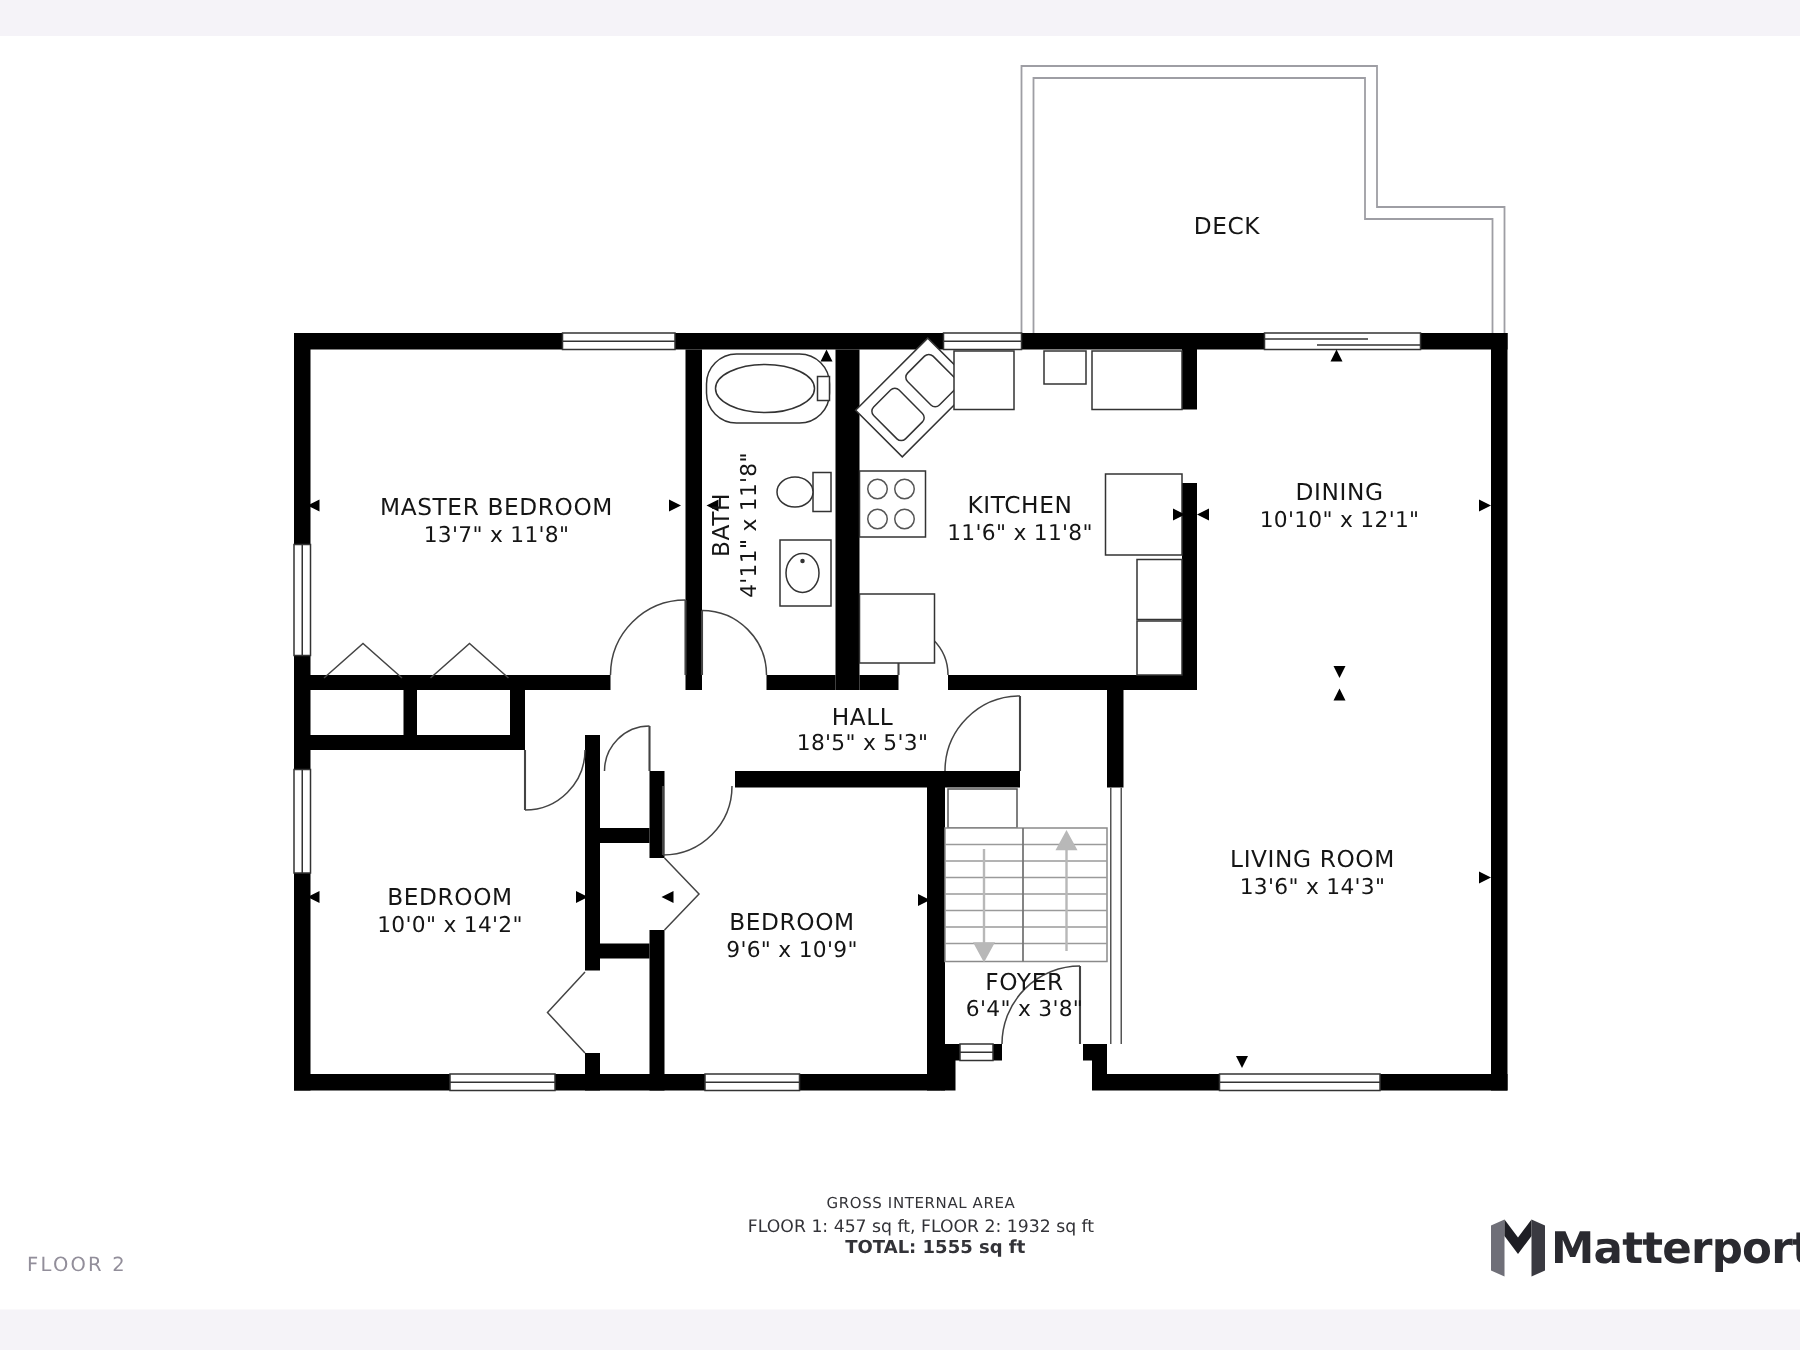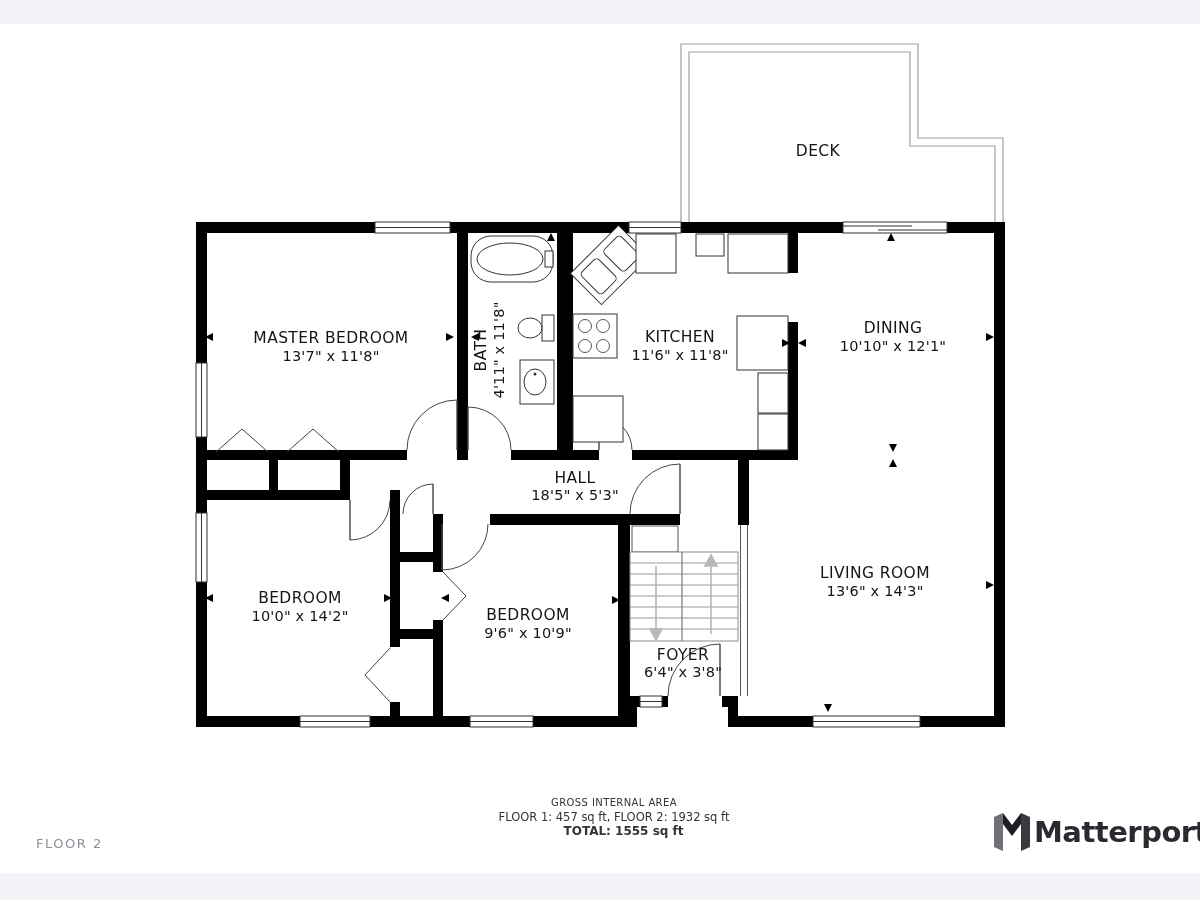--- a/index.html
+++ b/index.html
@@ -1,21 +1,21 @@
 <!DOCTYPE html>
 <html><head>
 <meta charset="utf-8">
 <style>
   html,body{margin:0;padding:0;background:#ffffff;}
   body{font-family:"DejaVu Sans","Liberation Sans",sans-serif;}
   .stage{position:relative;width:1200px;height:900px;background:#ffffff;overflow:hidden;padding-left:28px;}
   .strip{position:absolute;left:0;width:100%;background:#f5f3f8;}
   .strip-top{top:0;height:24px;}
   .strip-bottom{bottom:0;height:27px;}
-  .floor-label{position:absolute;left:36px;top:836px;font-size:13px;color:#928e9a;letter-spacing:1.5px;}
+  .floor-label{position:absolute;left:18px;top:836px;font-size:13px;color:#928e9a;letter-spacing:1.5px;}
   .footer{position:absolute;left:0;top:796px;width:100%;text-align:center;color:#333338;}
   .footer .l1{font-size:10px;letter-spacing:.4px;line-height:14px;}
   .footer .l2{font-size:11.5px;line-height:14px;}
   .footer .l3{font-size:12px;font-weight:bold;line-height:15px;margin-left:19px;}
   .footer .l4{font-size:10px;color:#bdbac3;letter-spacing:.4px;line-height:16px;margin-top:1px;}
   .brand{position:absolute;right:20px;top:810px;display:flex;align-items:center;gap:0;}
   .brand-text{font-size:29px;font-weight:bold;color:#2a2a30;letter-spacing:-0.5px;}
   svg.plan{position:absolute;left:0;top:0;}
   svg text{font-family:"DejaVu Sans","Liberation Sans",sans-serif;}
   .rname{font-size:15.5px;fill:#151515;letter-spacing:.4px;}

